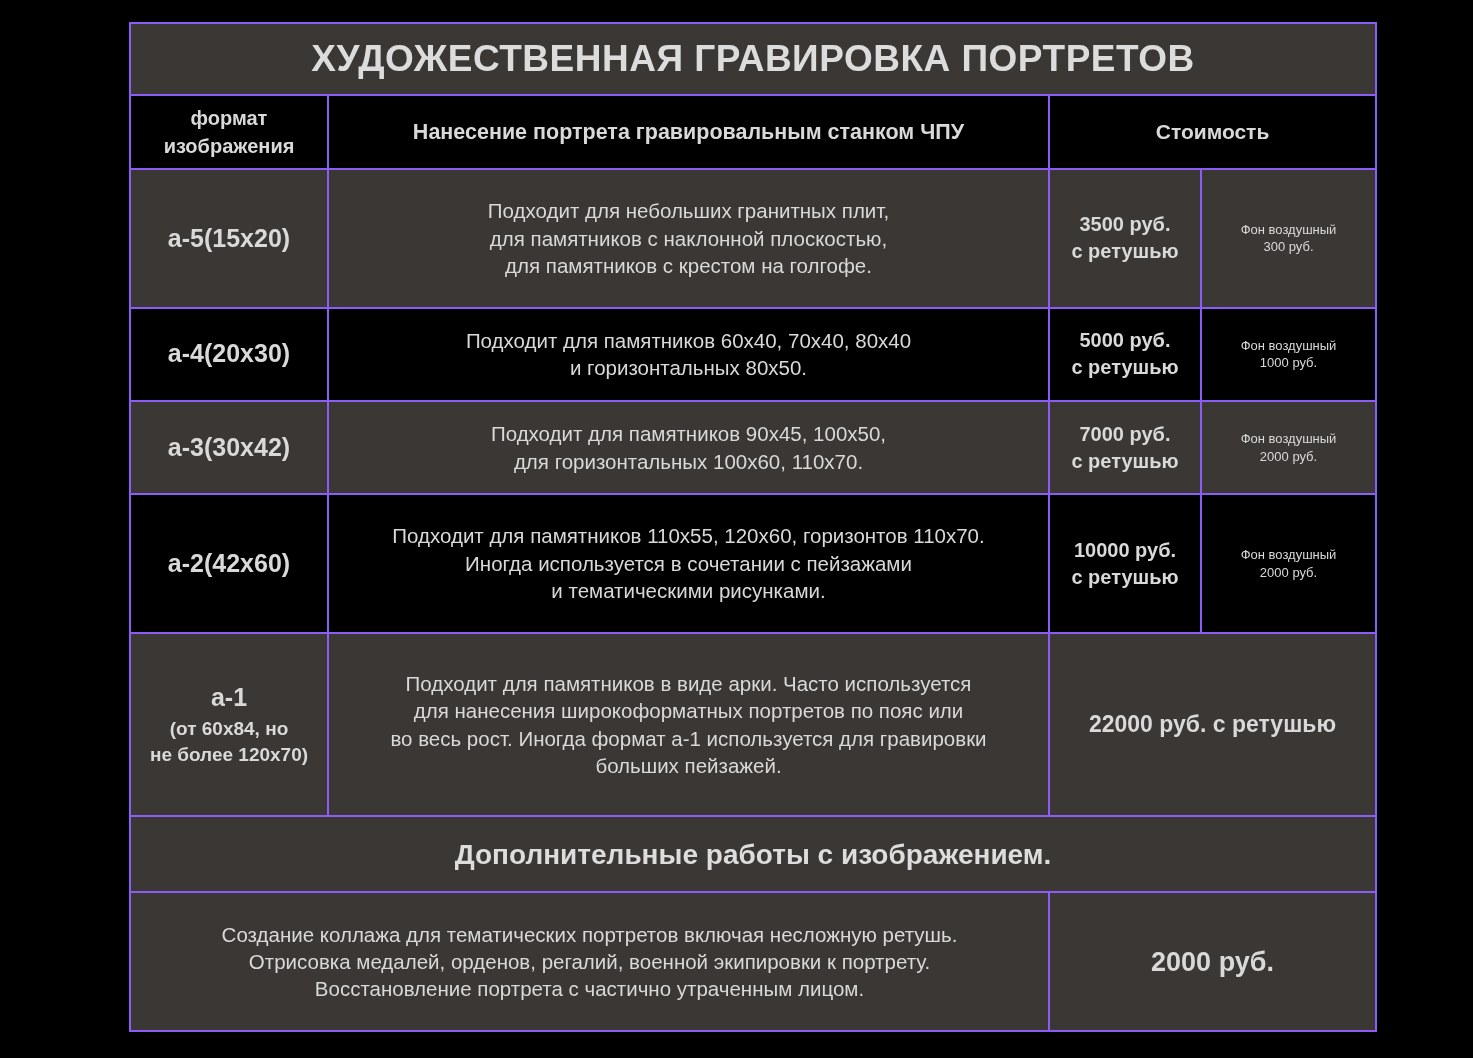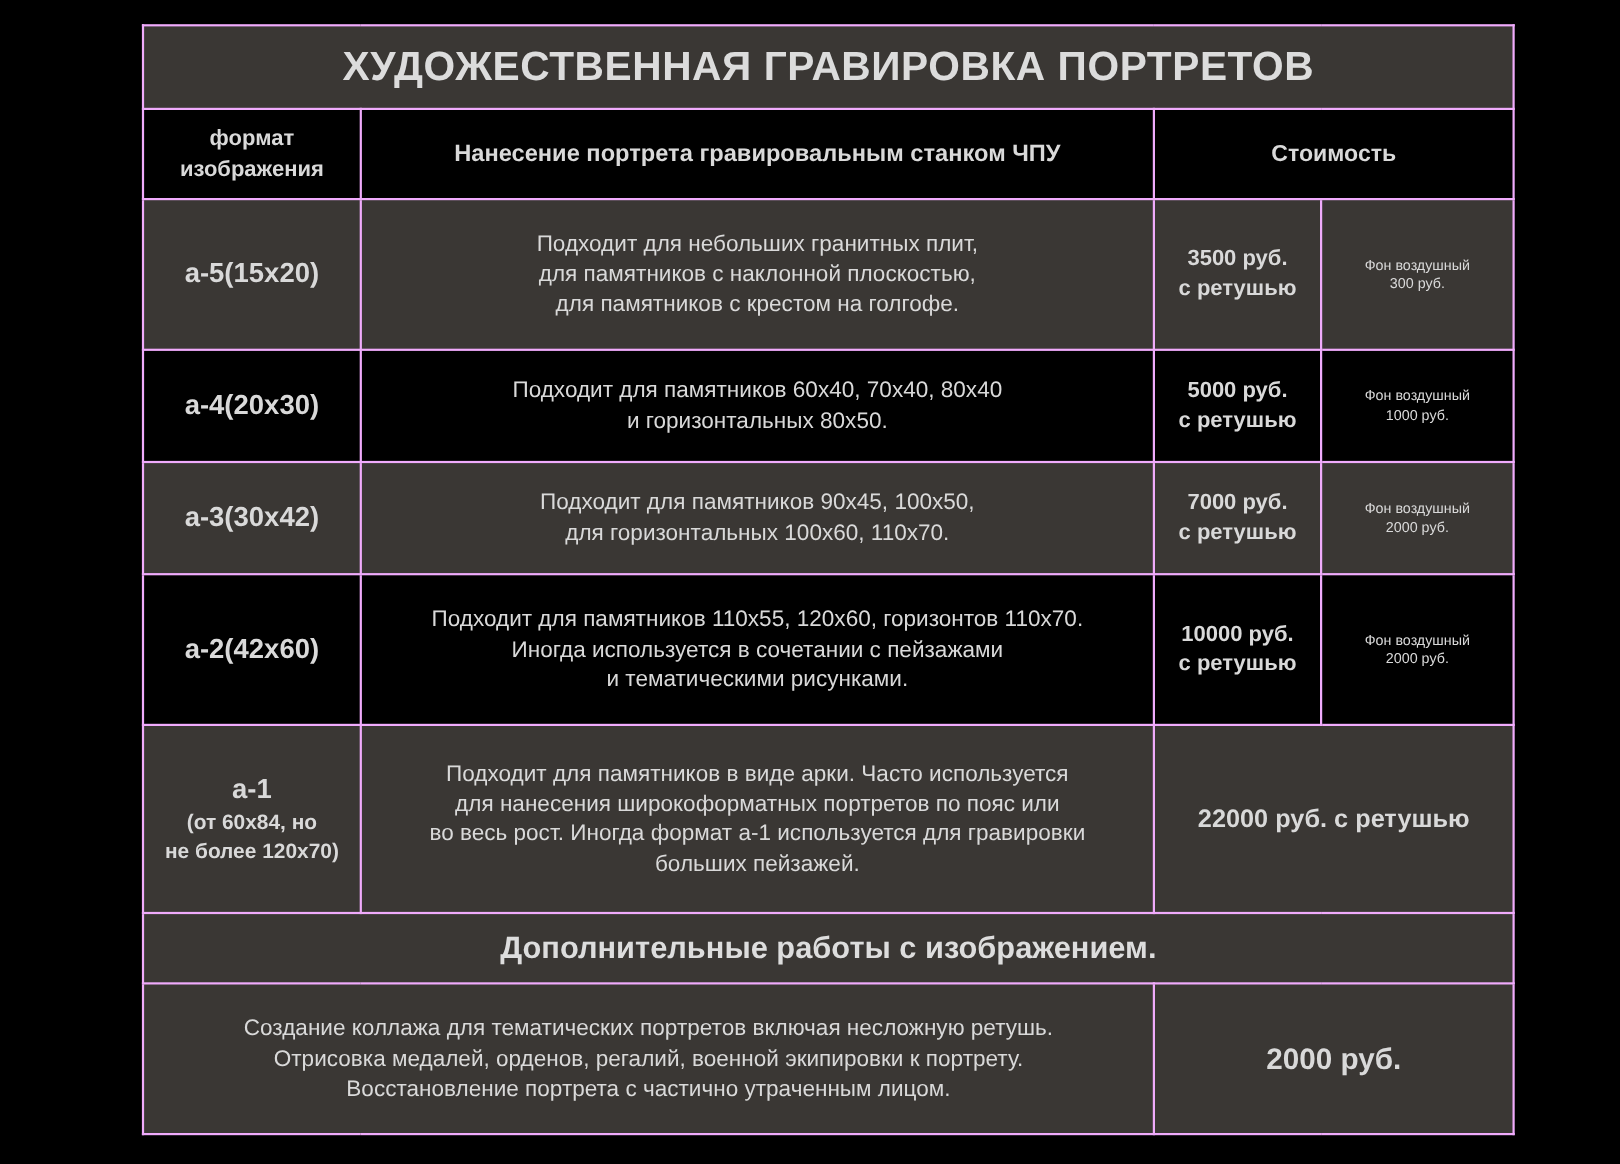--- a/index.html
+++ b/index.html
@@ -27,27 +27,27 @@
   }
 
   table.price {
     width: 100%;
     height: 100%;
     border-collapse: collapse;
     table-layout: fixed;
   }
 
   table.price td {
-    border: 2px solid #f0abfc;
+    border: 2px solid #8b5cf6;
     box-sizing: border-box;
     text-align: center;
     vertical-align: middle;
     color: #d9d9d9;
     line-height: 1.34;
-    padding: 12px 8px;
+    padding: 0 8px;
   }
 
   
   tr.gray > td { background: #3a3734; }
   tr.black > td { background: #000000; }
 
   
   .title-cell {
     height: 72px;
     background: #3a3734 !important;
@@ -121,21 +121,21 @@
   }
   .price-big {
     font-size: 27px;
     font-weight: bold;
     color: #e2e2e2;
     white-space: nowrap;
   }
 
   
   .section-cell {
-    height: 64px;
+    height: 76px;
     background: #3a3734 !important;
   }
   .section-text {
     font-size: 28px;
     font-weight: bold;
     color: #dddddd;
     white-space: nowrap;
   }
 </style>
 </head>

